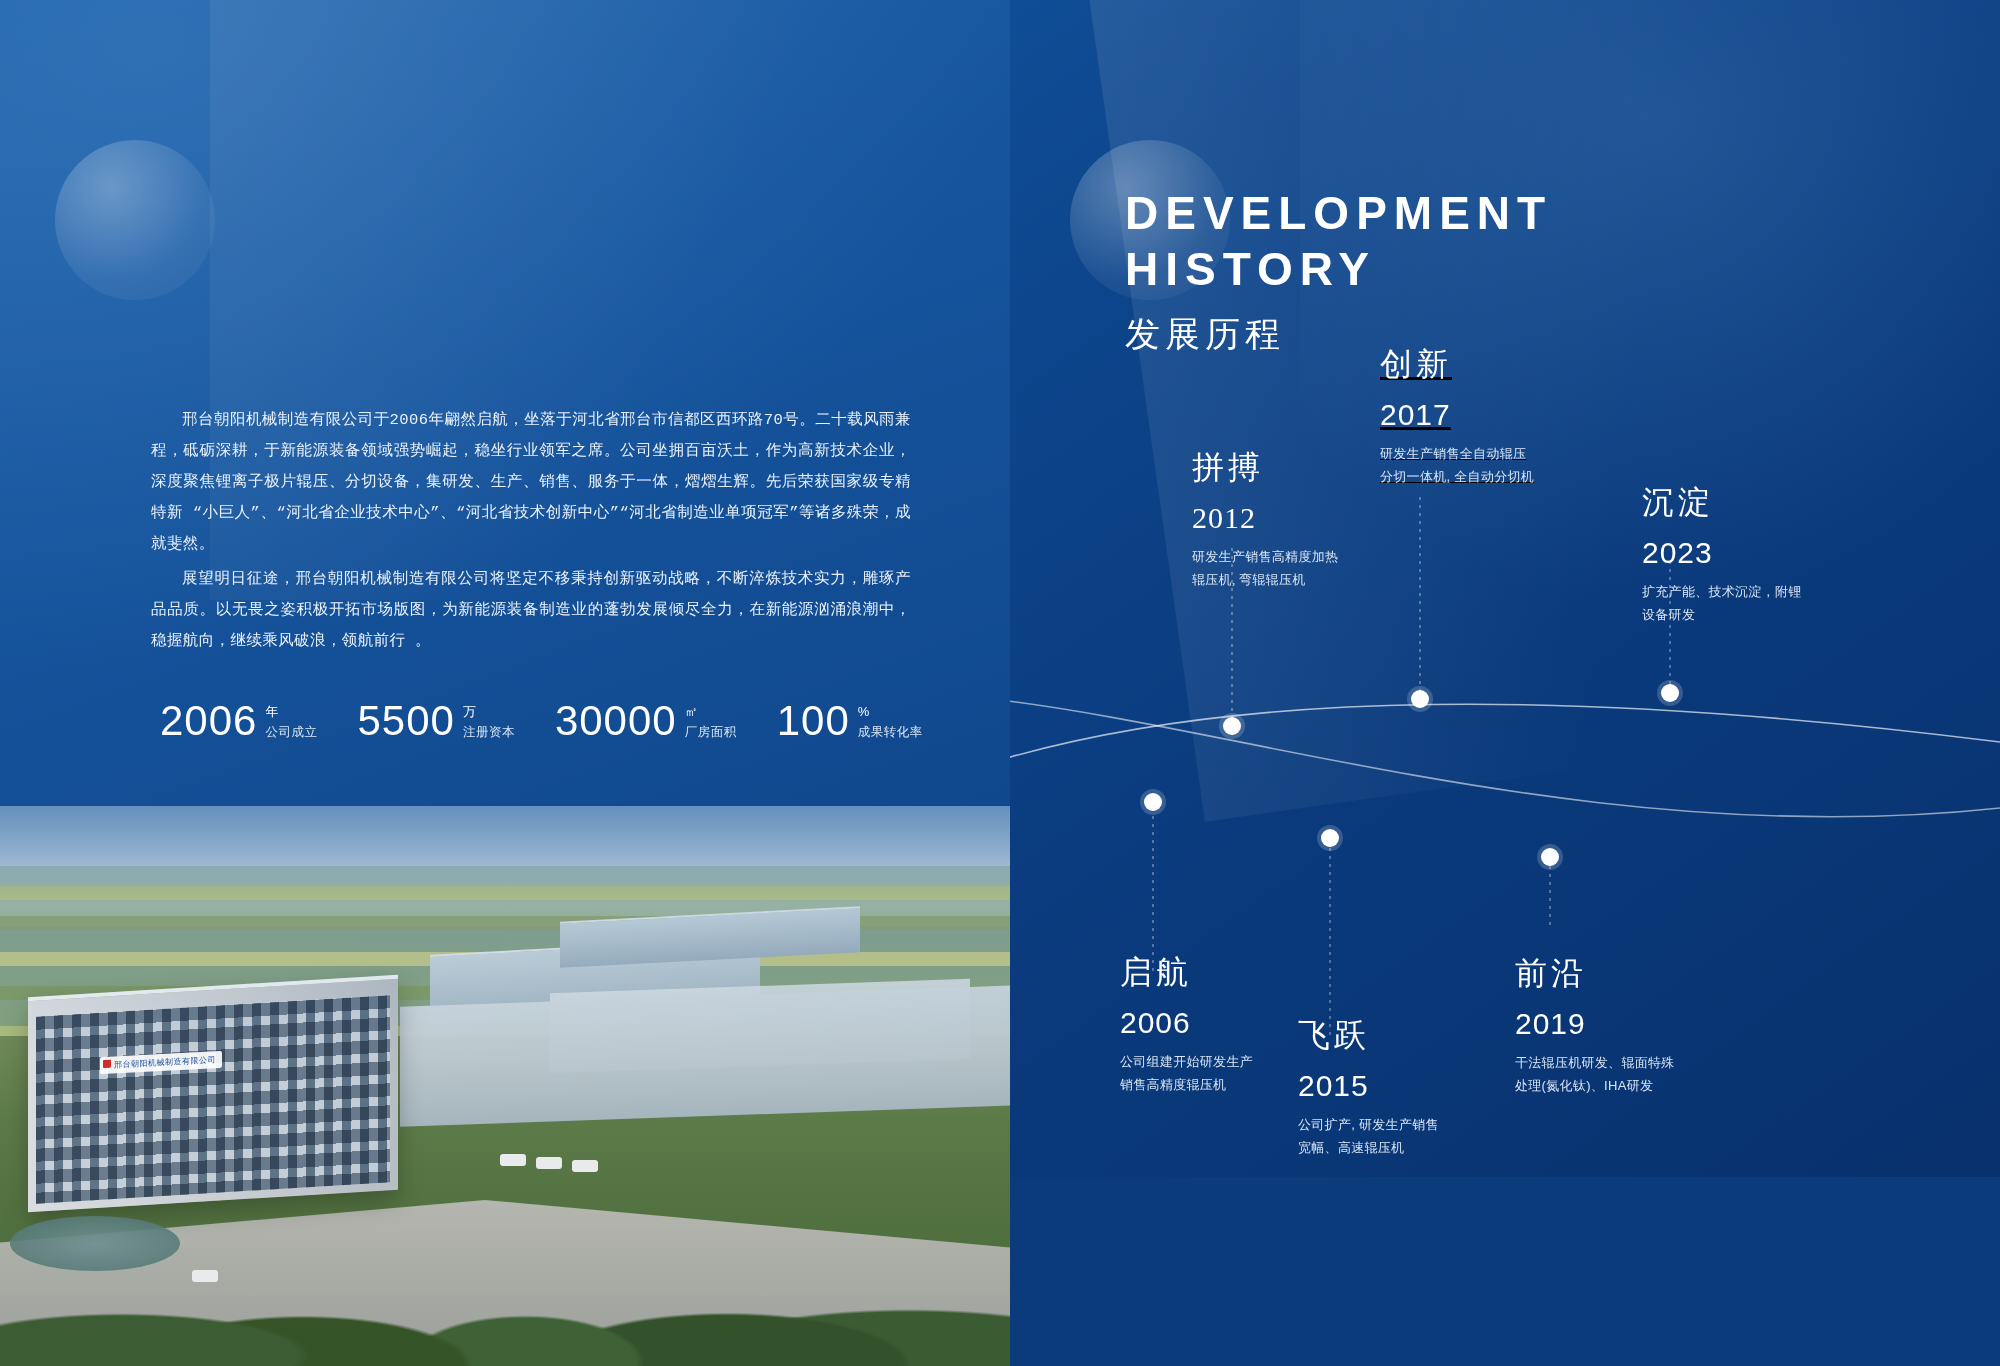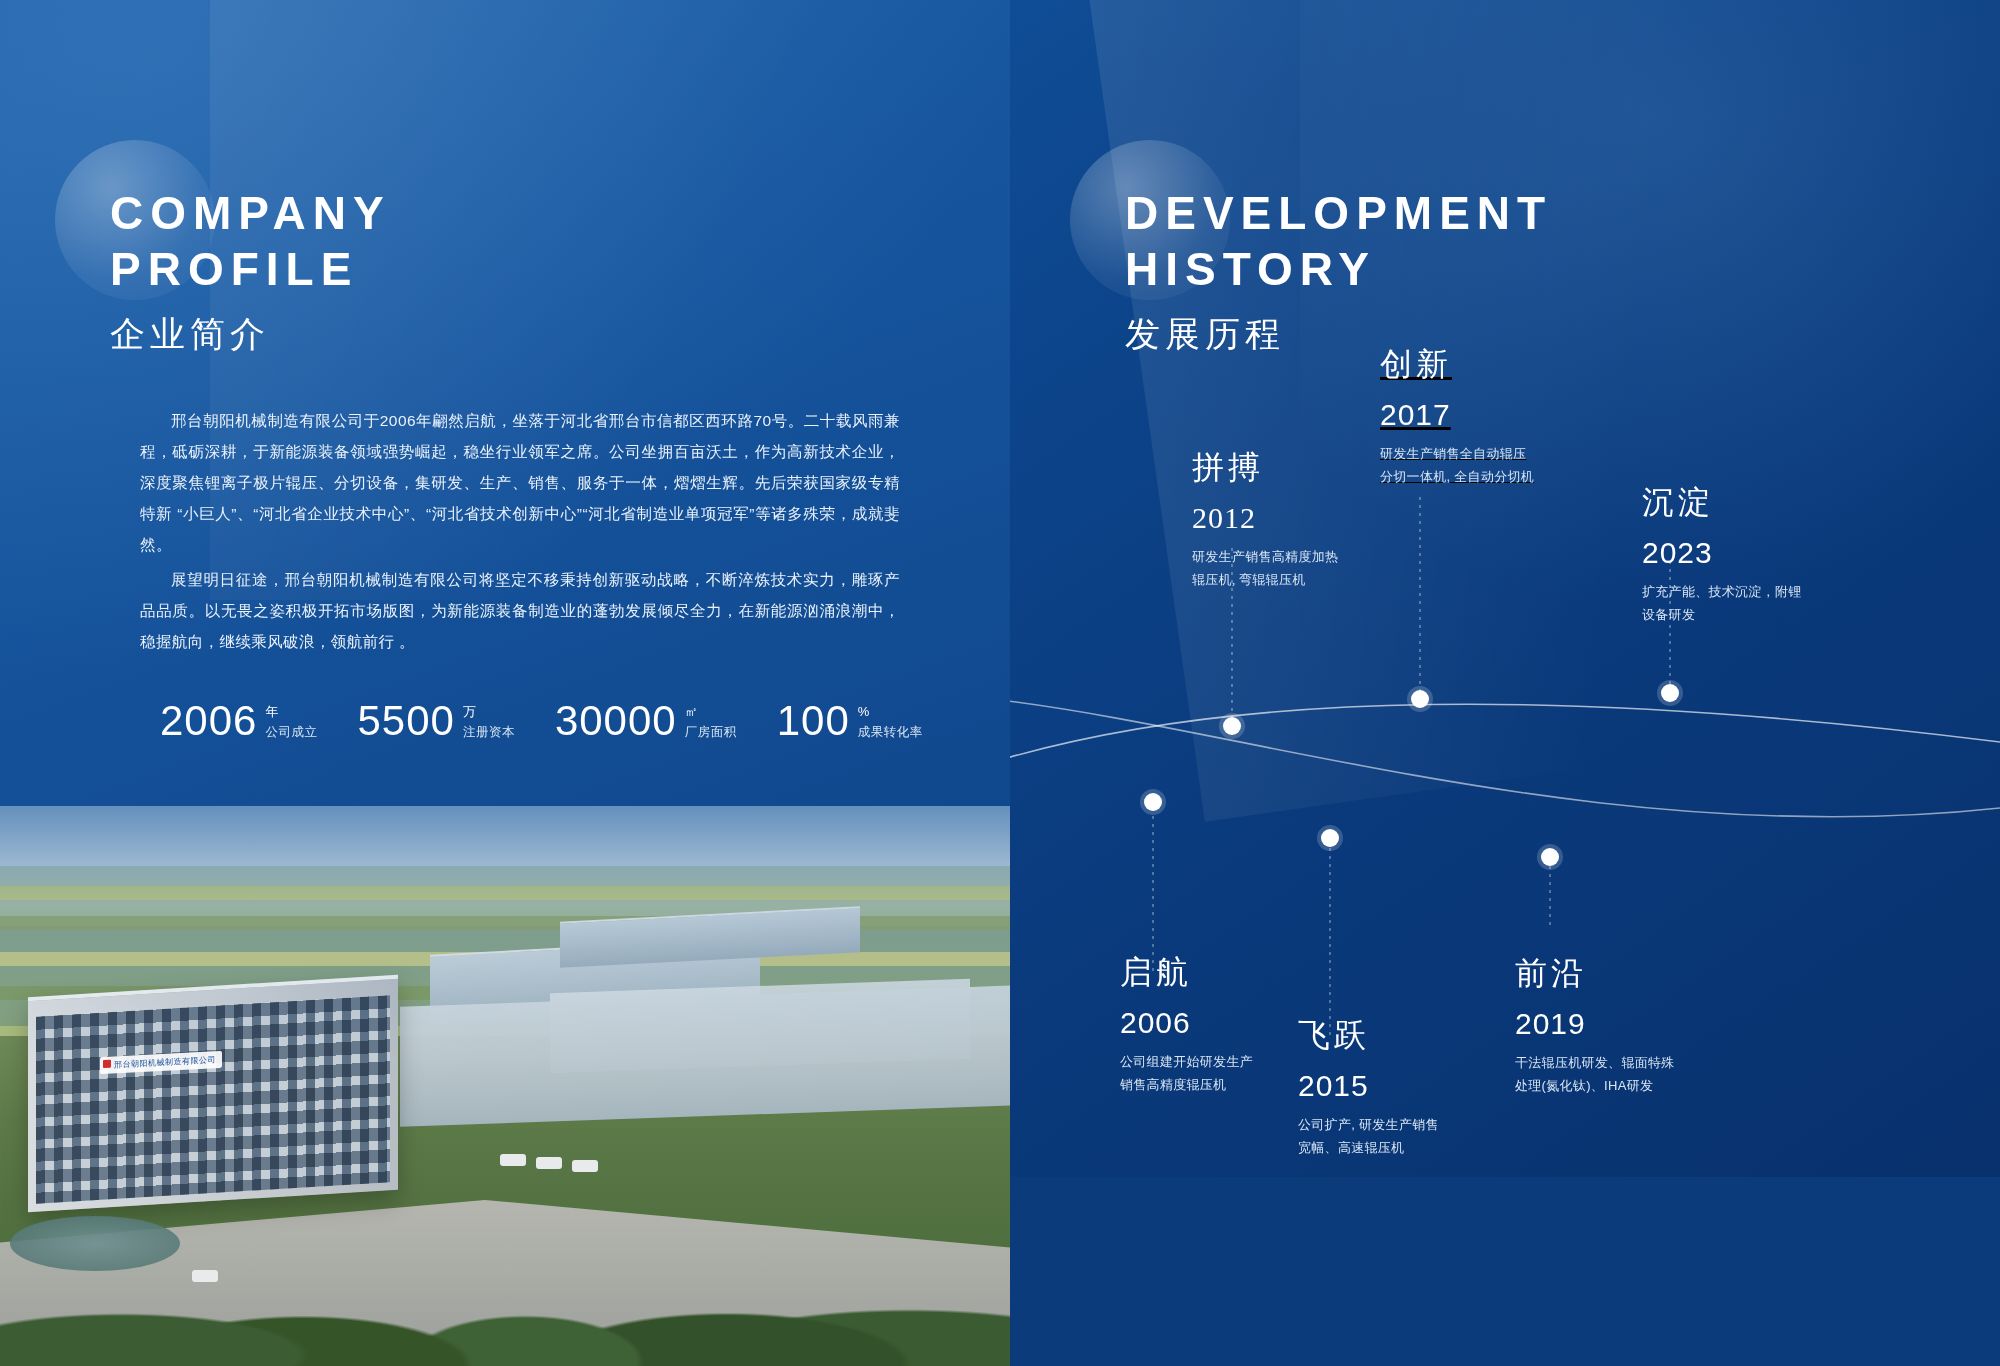--- a/index.html
+++ b/index.html
@@ -55,28 +55,29 @@
   .heading-cn {
     color: #ffffff;
     font-size: 35px;
     letter-spacing: 5px;
     margin-top: 14px;
     font-weight: 400;
   }
 
   .body-copy {
     position: absolute;
-    left: 140px; top: 405px;
+    left: 151px; top: 405px;
     width: 760px;
     z-index: 3;
     color: #eaf2fb;
     font-size: 15.5px;
     line-height: 2.0;
     letter-spacing: 0.4px;
     text-align: justify;
+    font-family: Liberation Mono, monospace;
   }
   .body-copy p { text-indent: 2em; margin-bottom: 4px; }
 
   .stats {
     position: absolute;
     left: 160px; top: 700px;
     z-index: 3;
     display: flex;
     align-items: flex-end;
     gap: 40px;
@@ -254,25 +255,20 @@
 </head>
 <body>
 
 <div class="page">
 
   <section class="left">
     <div class="diag-glow"></div>
     <div class="diag-streak"></div>
     <div class="circle-badge"></div>
 
-    <div class="heading-block">
-      <div class="heading-en">COMPANY</div>
-      <div class="heading-en">PROFILE</div>
-      <div class="heading-cn">企业简介</div>
-    </div>
 
     <div class="body-copy">
       <p>邢台朝阳机械制造有限公司于2006年翩然启航，坐落于河北省邢台市信都区西环路70号。二十载风雨兼程，砥砺深耕，于新能源装备领域强势崛起，稳坐行业领军之席。公司坐拥百亩沃土，作为高新技术企业，深度聚焦锂离子极片辊压、分切设备，集研发、生产、销售、服务于一体，熠熠生辉。先后荣获国家级专精特新 “小巨人”、“河北省企业技术中心”、“河北省技术创新中心”“河北省制造业单项冠军”等诸多殊荣，成就斐然。</p>
       <p>展望明日征途，邢台朝阳机械制造有限公司将坚定不移秉持创新驱动战略，不断淬炼技术实力，雕琢产品品质。以无畏之姿积极开拓市场版图，为新能源装备制造业的蓬勃发展倾尽全力，在新能源汹涌浪潮中，稳握航向，继续乘风破浪，领航前行 。</p>
     </div>
 
     <div class="stats">
       <div class="stat">
         <span class="stat-num">2006</span>
         <span class="stat-meta">

